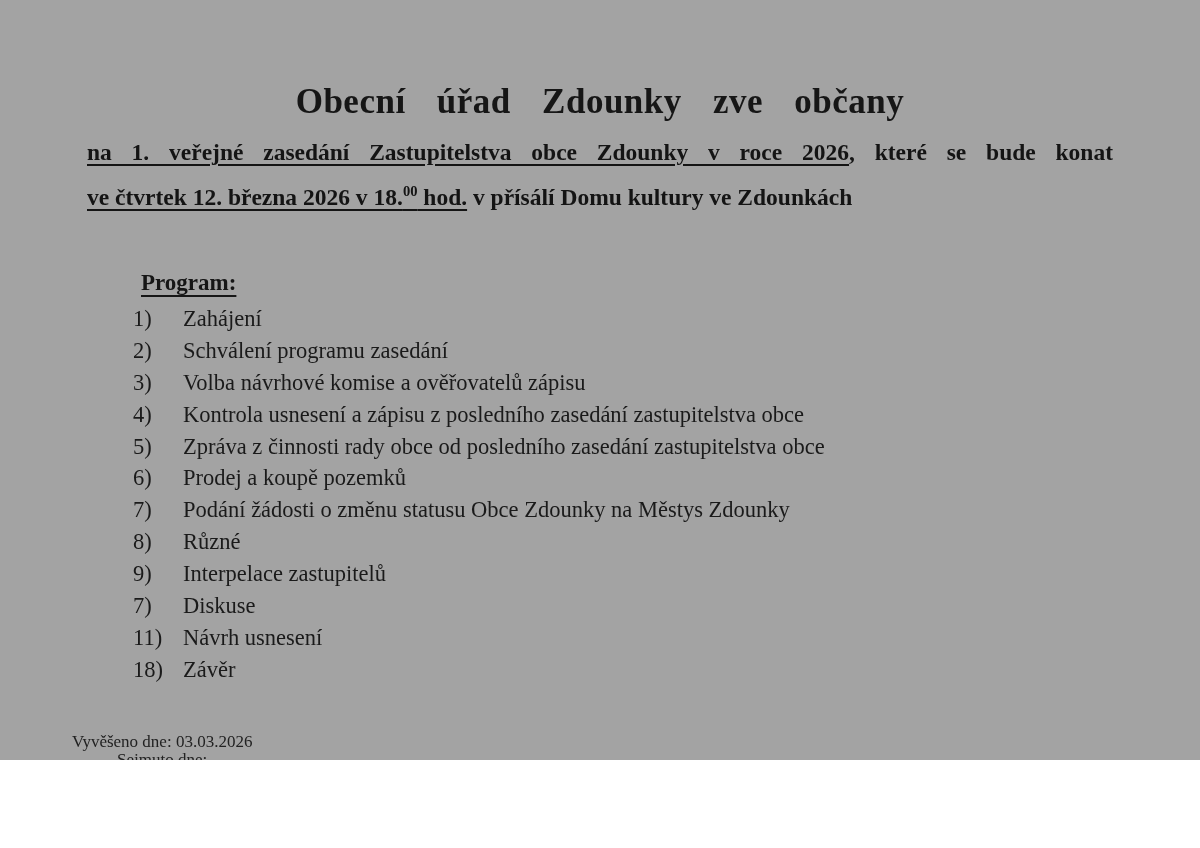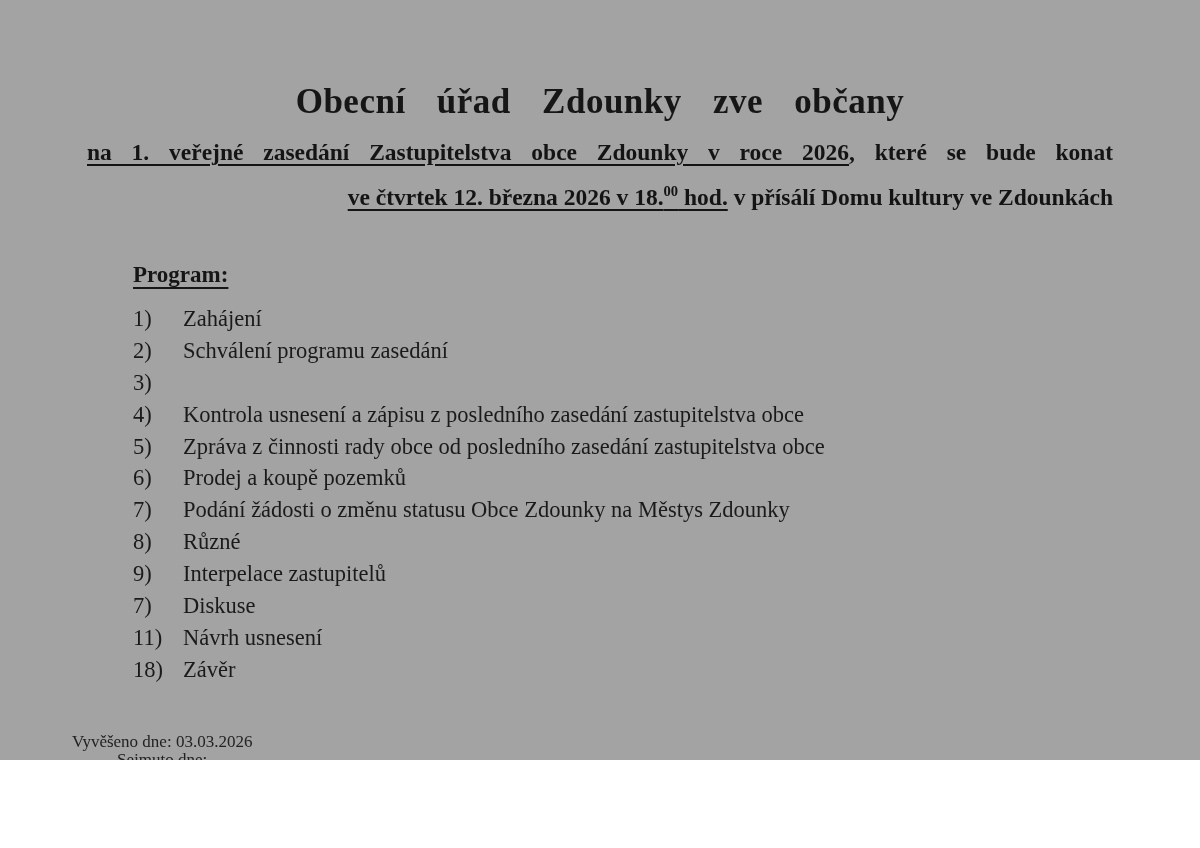--- a/index.html
+++ b/index.html
@@ -32,37 +32,37 @@
     font-size: 23.5px;
     font-weight: 700;
     text-align: justify;
     text-align-last: justify;
     white-space: normal;
     line-height: 1.25;
   }
   .subtitle-2 {
     margin: 16px auto 0 auto;
     width: 1026px;
-    text-align: right;
+    text-align: left;
     font-size: 23.5px;
     font-weight: 700;
     line-height: 1.25;
   }
   .u {
     text-decoration: underline;
     text-decoration-thickness: 2px;
     text-underline-offset: 4px;
   }
   .sup {
     font-size: 62%;
     vertical-align: super;
     line-height: 0;
   }
   .program-heading {
-    margin: 0;
+    margin: 8px;
     position: absolute;
     left: 133px;
     top: 262px;
     font-size: 23px;
     font-weight: 700;
     text-decoration: underline;
     text-decoration-thickness: 2px;
     text-underline-offset: 5px;
     color: #161616;
   }
@@ -113,20 +113,21 @@
     <div class="program-row">
       <span class="item-number">1)</span>
       <span class="item-text">Zahájení</span>
     </div>
     <div class="program-row">
       <span class="item-number">2)</span>
       <span class="item-text">Schválení programu zasedání</span>
     </div>
     <div class="program-row">
       <span class="item-number">3)</span>
+      <span class="item-text">Volba návrhové komise a ověřovatelů zápisu</span>
     </div>
     <div class="program-row">
       <span class="item-number">4)</span>
       <span class="item-text">Kontrola usnesení a zápisu z posledního zasedání zastupitelstva obce</span>
     </div>
     <div class="program-row">
       <span class="item-number">5)</span>
       <span class="item-text">Zpráva z činnosti rady obce od posledního zasedání zastupitelstva obce</span>
     </div>
     <div class="program-row">

